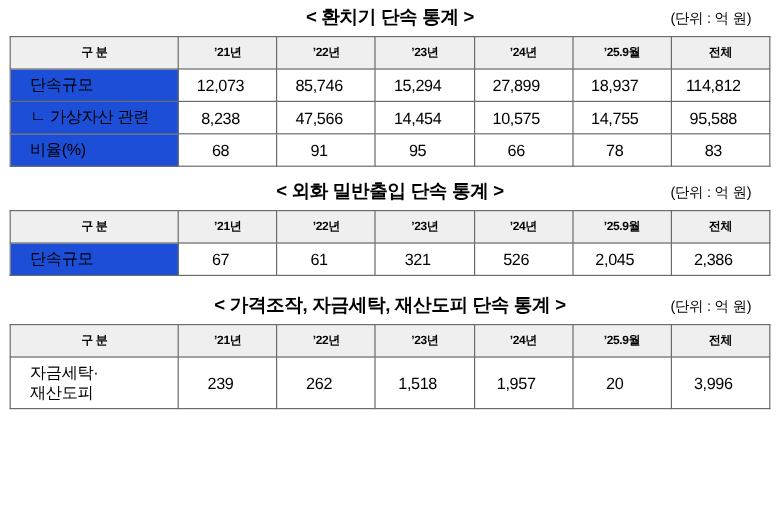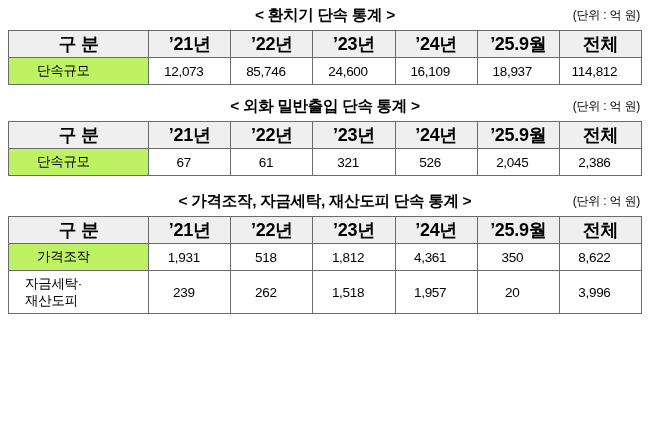--- a/index.html
+++ b/index.html
@@ -34,21 +34,21 @@
     right: 0;
     text-align: center;
     font-size: 15.5px;
     font-weight: bold;
     line-height: 30px;
     letter-spacing: -0.3px;
     white-space: nowrap;
   }
   .unit {
     position: absolute;
-    right: 2px;
+    right: 16px;
     top: 0;
     line-height: 30px;
     font-size: 12px;
     letter-spacing: -0.2px;
   }
   table {
     border-collapse: collapse;
     width: 634px;
     table-layout: fixed;
   }
@@ -57,26 +57,26 @@
     font-size: 13.5px;
     font-weight: normal;
     padding: 0;
     height: 26px;
     letter-spacing: -0.3px;
   }
   thead td {
     background: #efefef;
     text-align: center;
     font-weight: bold;
-    font-size: 18px;
+    font-size: 10px;
   }
   td.rowhead {
     text-align: left;
-    padding-left: 28px;
-    background: #bef264;
+    padding-left: 16px;
+    background: #1d4ed8;
   }
   td.num {
     text-align: center;
     padding-right: 12px;
   }
   .t1 col.c0 { width: 140px; }
   .t1 col.cn { width: 82px; }
   .t1 col.ct { width: 82px; }
   .spacer-sm { height: 6px; }
   .spacer-md { height: 10px; }
@@ -116,24 +116,42 @@
           <td>’24년</td>
           <td>’25.9월</td>
           <td>전체</td>
         </tr>
       </thead>
       <tbody>
         <tr>
           <td class="rowhead">단속규모</td>
           <td class="num">12,073</td>
           <td class="num">85,746</td>
-          <td class="num">24,600</td>
-          <td class="num">16,109</td>
+          <td class="num">15,294</td>
+          <td class="num">27,899</td>
           <td class="num">18,937</td>
           <td class="num">114,812</td>
+        </tr>
+        <tr>
+          <td class="rowhead">ㄴ 가상자산 관련</td>
+          <td class="num">8,238</td>
+          <td class="num">47,566</td>
+          <td class="num">14,454</td>
+          <td class="num">10,575</td>
+          <td class="num">14,755</td>
+          <td class="num">95,588</td>
+        </tr>
+        <tr>
+          <td class="rowhead">비율(%)</td>
+          <td class="num">68</td>
+          <td class="num">91</td>
+          <td class="num">95</td>
+          <td class="num">66</td>
+          <td class="num">78</td>
+          <td class="num">83</td>
         </tr>
       </tbody>
     </table>
   </div>
 
   <div class="spacer-sm"></div>
 
   <div class="block">
     <div class="caption-row">
       <div class="caption">&lt; 외화 밀반출입 단속 통계 &gt;</div>
@@ -196,29 +214,20 @@
           <td>구 분</td>
           <td>’21년</td>
           <td>’22년</td>
           <td>’23년</td>
           <td>’24년</td>
           <td>’25.9월</td>
           <td>전체</td>
         </tr>
       </thead>
       <tbody>
-        <tr>
-          <td class="rowhead">가격조작</td>
-          <td class="num">1,931</td>
-          <td class="num">518</td>
-          <td class="num">1,812</td>
-          <td class="num">4,361</td>
-          <td class="num">350</td>
-          <td class="num">8,622</td>
-        </tr>
         <tr class="tall">
           <td class="two-line">
             <div>자금세탁·</div>
             <div>재산도피</div>
           </td>
           <td class="num">239</td>
           <td class="num">262</td>
           <td class="num">1,518</td>
           <td class="num">1,957</td>
           <td class="num">20</td>

